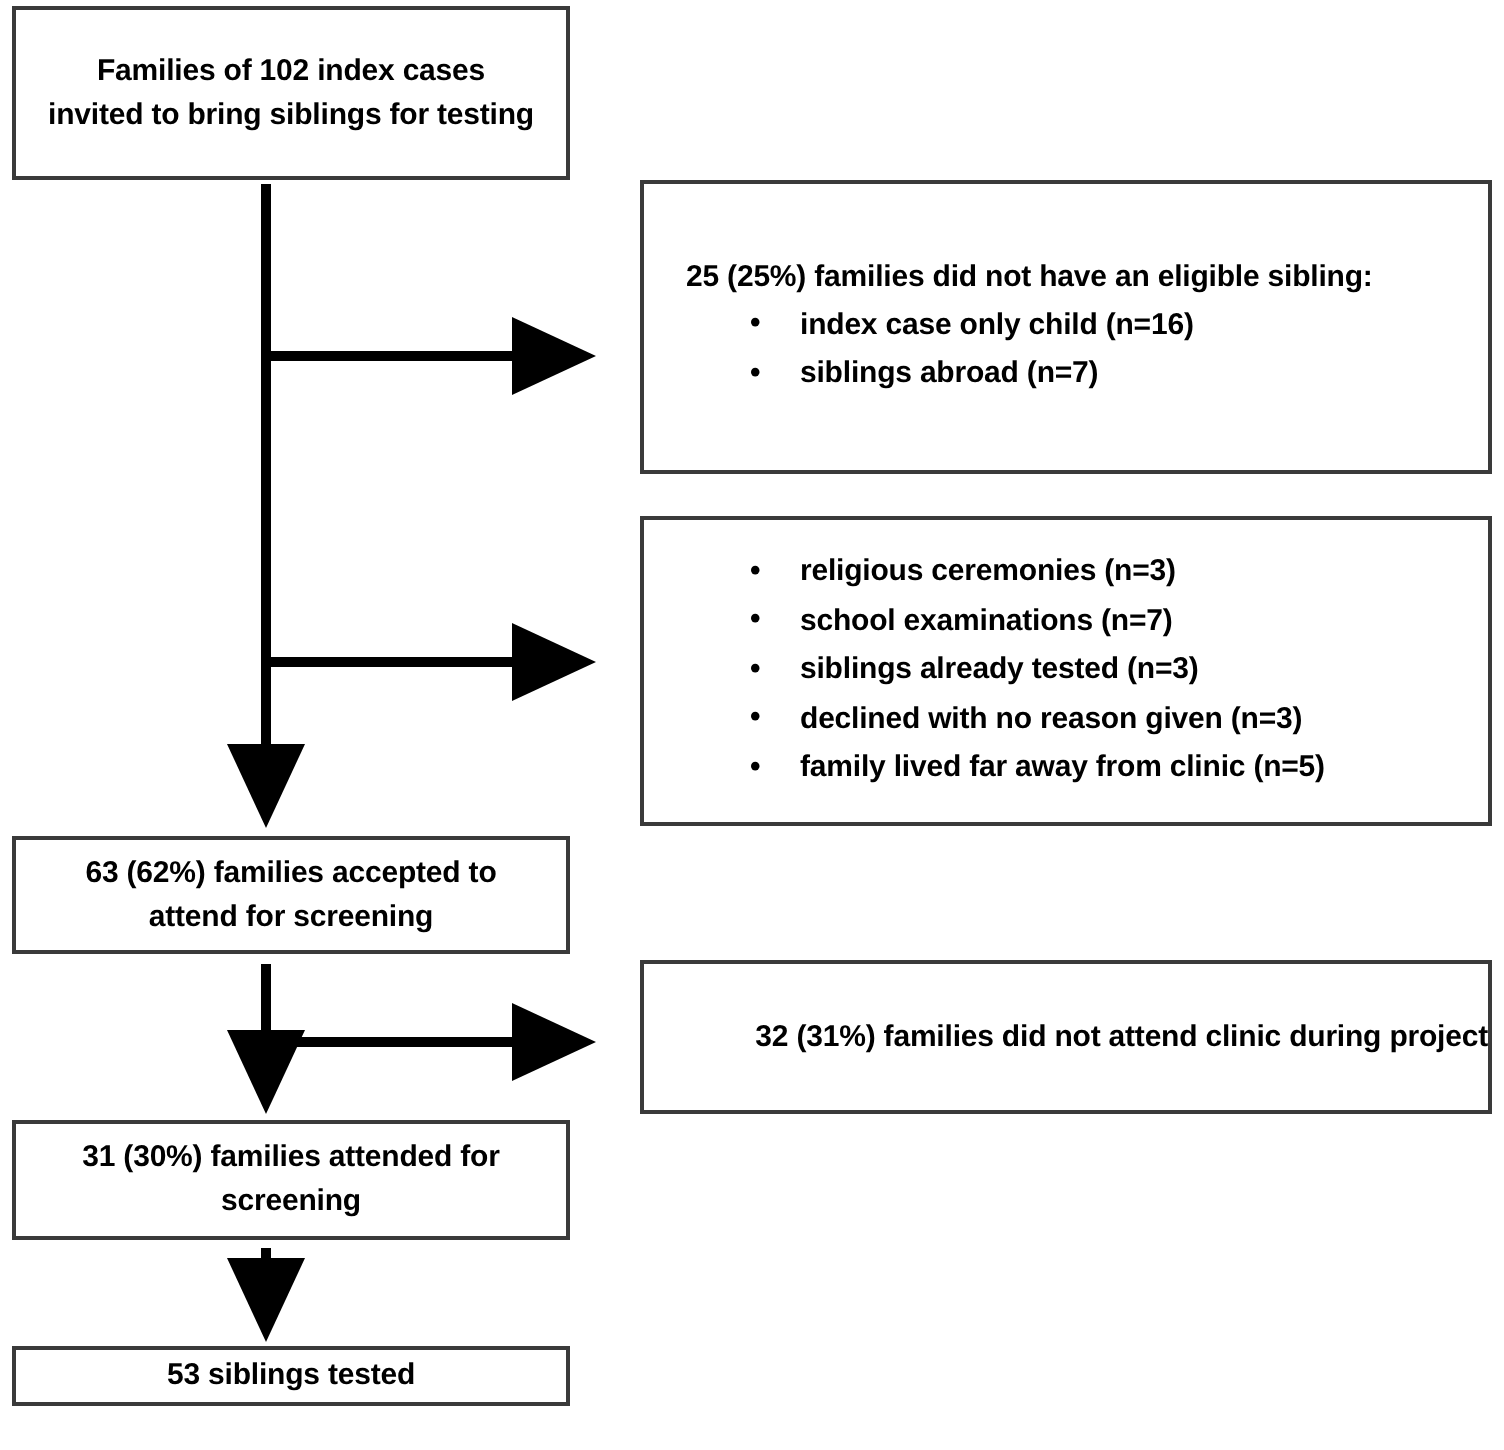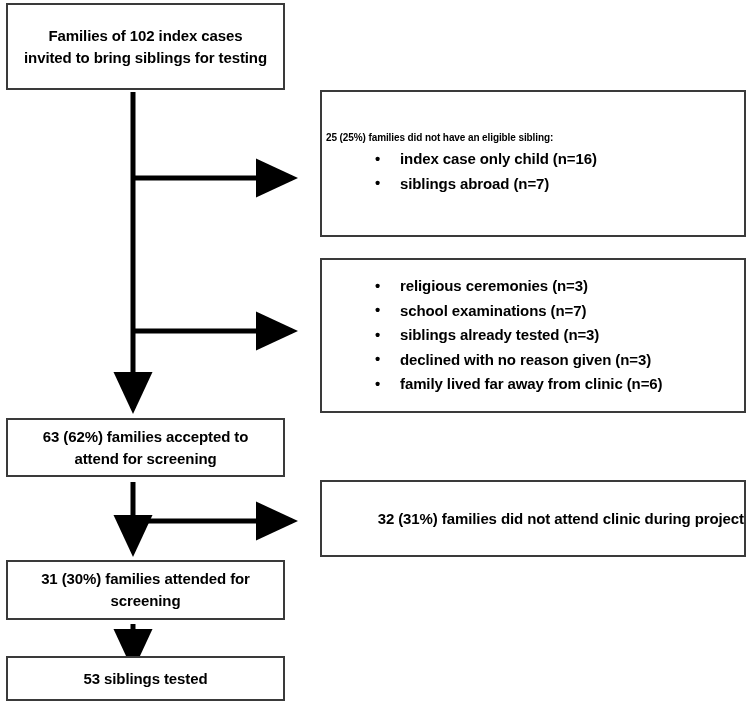--- a/index.html
+++ b/index.html
@@ -30,26 +30,26 @@
     text-align: center;
   }
   .node-text {
     font-size: 15px;
     font-weight: 700;
     line-height: 1.45;
     letter-spacing: -0.1px;
     white-space: pre-line;
   }
   .list-head {
-    font-size: 10px;
+    font-size: 15px;
     font-weight: 700;
     line-height: 1.4;
     letter-spacing: -0.1px;
     margin: 0 0 2px 0;
-    padding-left: 4px;
+    padding-left: 21px;
   }
   ul.bullets {
     margin: 0;
     padding: 0 0 0 78px;
     list-style: none;
   }
   ul.bullets li {
     font-size: 15px;
     font-weight: 700;
     line-height: 1.63;
@@ -116,35 +116,35 @@
       <li>siblings abroad (n=7)</li>
     </ul>
   </div>
 
   <div class="node" style="left:320px; top:258px; width:426px; height:155px;">
     <ul class="bullets">
       <li>religious ceremonies (n=3)</li>
       <li>school examinations (n=7)</li>
       <li>siblings already tested (n=3)</li>
       <li>declined with no reason given (n=3)</li>
-      <li>family lived far away from clinic (n=6)</li>
+      <li>family lived far away from clinic (n=5)</li>
     </ul>
   </div>
 
   <div class="node centered" style="left:6px; top:418px; width:279px; height:59px;">
     <div class="node-text">63 (62%) families accepted to
 attend for screening</div>
   </div>
 
   <div class="node" style="left:320px; top:480px; width:426px; height:77px;text-align:right;">
     <div class="one-line-text">32 (31%) families did not attend clinic during project</div>
   </div>
 
   <div class="node centered" style="left:6px; top:560px; width:279px; height:60px;">
     <div class="node-text">31 (30%) families attended for
 screening</div>
   </div>
 
-  <div class="node centered" style="left:6px; top:656px; width:279px; height:45px;">
+  <div class="node centered" style="left:6px; top:673px; width:279px; height:30px;">
     <div class="node-text">53 siblings tested</div>
   </div>
 
 </div>
 
 </body></html>

